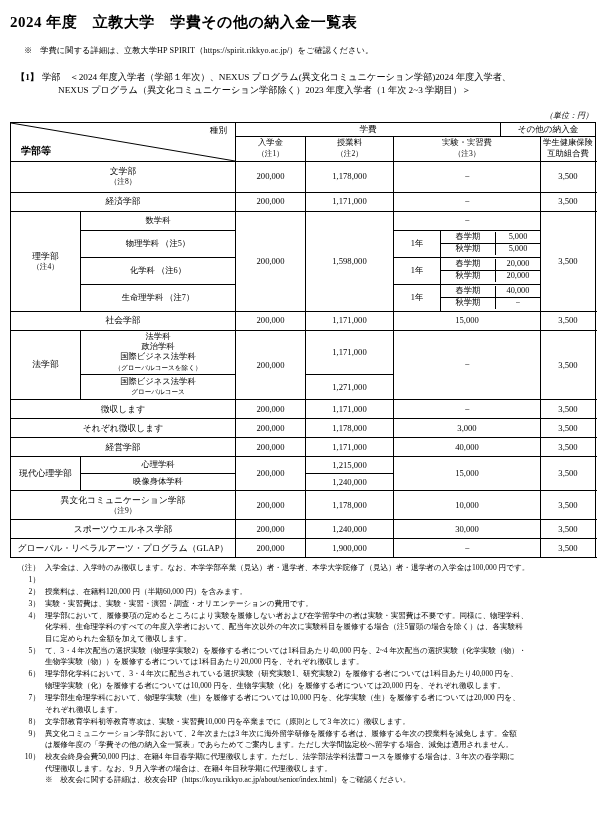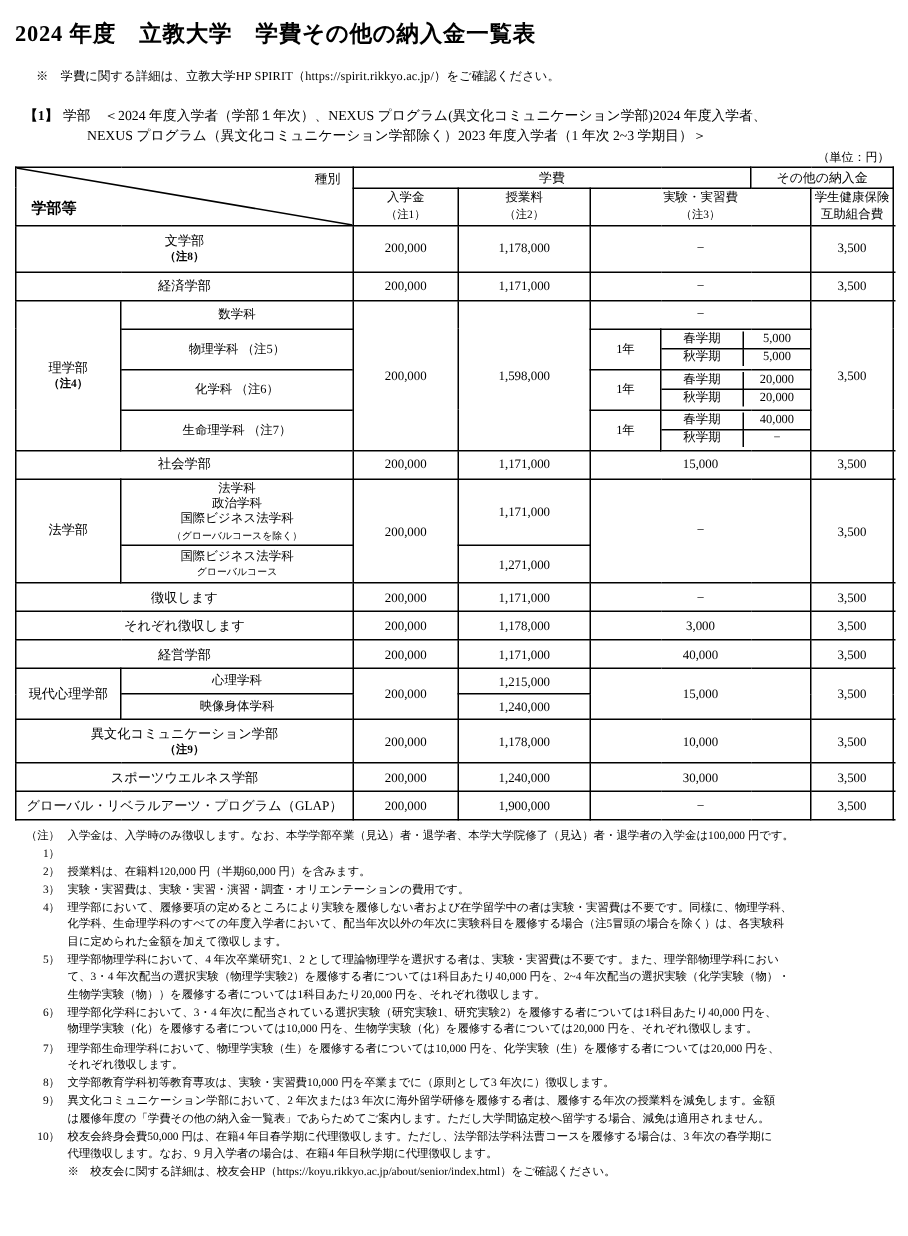--- a/index.html
+++ b/index.html
@@ -45,22 +45,23 @@
     font-size: 9.2px;
     margin: 15px 0 0 6px;
     line-height: 1.45;
   }
   .section-head .sec-num { font-weight: bold; margin-right: 3px; }
   .section-head .line2 { display: block; padding-left: 42px; }
 
   .unit-label {
     font-size: 8px;
     text-align: right;
-    margin: 1px 0 1px 0;
+    margin: 12px 0 1px 0;
     padding-right: 2px;
+    font-style: italic;
   }
 
   
   table.fee {
     border-collapse: collapse;
     width: 585px;
     table-layout: fixed;
     font-size: 8.3px;
   }
   table.fee td, table.fee th {
@@ -103,21 +104,21 @@
   }
   .corner .dept {
     position: absolute;
     left: 10px;
     bottom: 3px;
     font-size: 10px;
     font-weight: bold;
   }
 
   .fac-name { font-size: 8.8px; }
-  .fac-name .n { font-size: 7.6px; display:block;font-weight:bold; }
+  .fac-name .n { font-size: 7.6px; display:block; }
 
   
   table.inner {
     border-collapse: collapse;
     width: 100%;
     table-layout: fixed;
   }
   table.inner td {
     border: 0.8px solid #000;
     padding: 0 2px;
@@ -430,21 +431,20 @@
       <div class="fn-body">
         <div>理学部において、履修要項の定めるところにより実験を履修しない者および在学留学中の者は実験・実習費は不要です。同様に、物理学科、</div>
         <div>化学科、生命理学科のすべての年度入学者において、配当年次以外の年次に実験科目を履修する場合（注5冒頭の場合を除く）は、各実験科</div>
         <div>目に定められた金額を加えて徴収します。</div>
       </div>
     </div>
 
     <div class="fn-row">
       <div class="fn-label">5）</div>
       <div class="fn-body">
-        <div>理学部物理学科において、4 年次卒業研究1、2 として理論物理学を選択する者は、実験・実習費は不要です。また、理学部物理学科におい</div>
         <div>て、3・4 年次配当の選択実験（物理学実験2）を履修する者については1科目あたり40,000 円を、2~4 年次配当の選択実験（化学実験（物）・</div>
         <div>生物学実験（物））を履修する者については1科目あたり20,000 円を、それぞれ徴収します。</div>
       </div>
     </div>
 
     <div class="fn-row">
       <div class="fn-label">6）</div>
       <div class="fn-body">
         <div>理学部化学科において、3・4 年次に配当されている選択実験（研究実験1、研究実験2）を履修する者については1科目あたり40,000 円を、</div>
         <div>物理学実験（化）を履修する者については10,000 円を、生物学実験（化）を履修する者については20,000 円を、それぞれ徴収します。</div>

